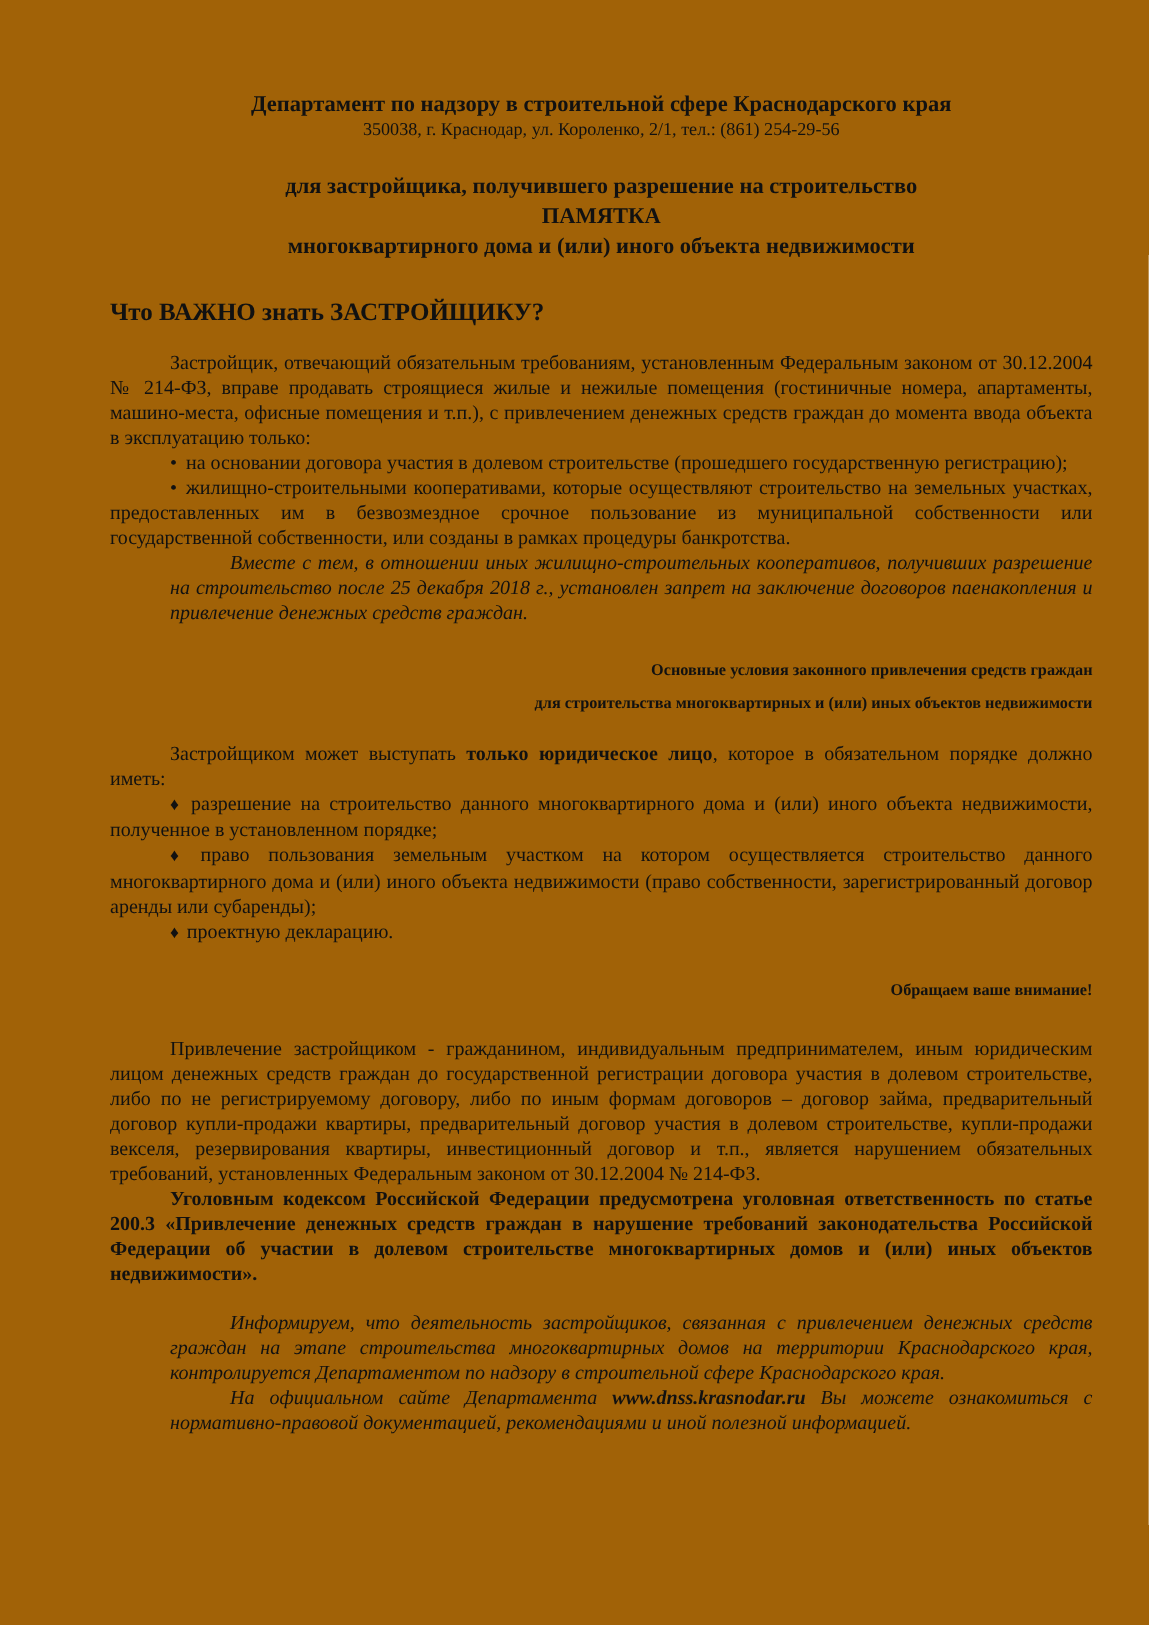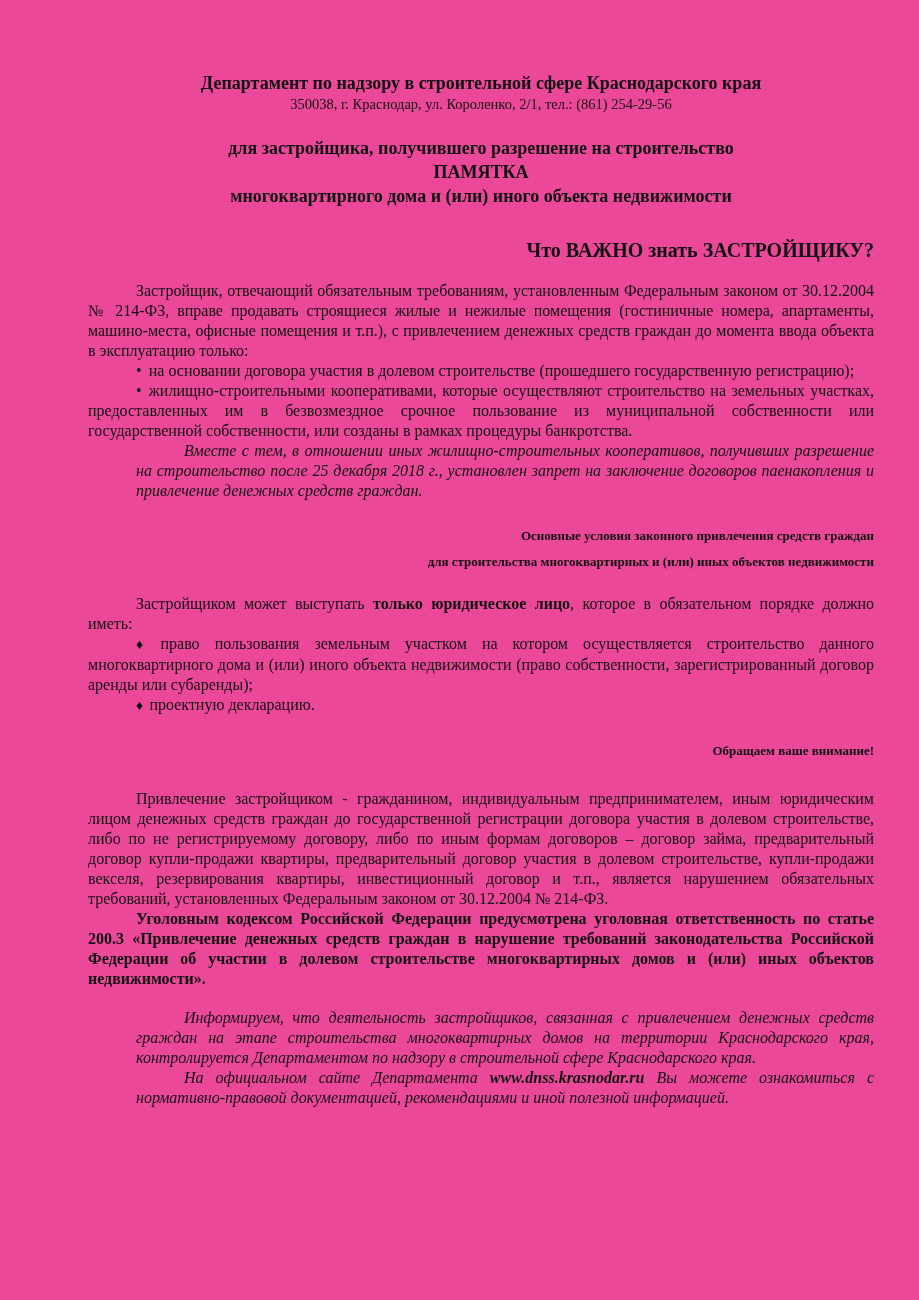--- a/index.html
+++ b/index.html
@@ -12,21 +12,21 @@
     height: 1300px;
     overflow: hidden;
     font-family: "Liberation Serif", "DejaVu Serif", serif;
     color: #111111;
   }
   .page {
     box-sizing: border-box;
     width: 919px;
     height: 1300px;
     padding: 72px 45px 40px 88px;
-    background: #ec4899;
+    background: #a16207;
   }
   .center { text-align: center; }
   .org-name {
     font-size: 18px;
     font-weight: bold;
     line-height: 22px;
   }
   .org-address {
     font-size: 14.5px;
     line-height: 19px;
@@ -37,21 +37,21 @@
     margin-top: 22px;
     font-size: 18px;
     font-weight: bold;
     line-height: 24px;
   }
   .h-big {
     margin-top: 30px;
     font-size: 20px;
     font-weight: bold;
     line-height: 24px;
-    text-align: right;
+    text-align: left;
   }
   .h-sec {
     margin-top: 22px;
     font-size: 13px;
     font-weight: bold;
     line-height: 26px;
     text-align: right;
   }
   .para {
     margin: 0;
@@ -94,20 +94,21 @@
 
   <p class="para italic">Вместе с тем, в отношении иных жилищно-строительных кооперативов, получивших разрешение на строительство после 25 декабря 2018 г., установлен запрет на заключение договоров паенакопления и привлечение денежных средств граждан.</p>
 
   <div class="h-sec">
     <div>Основные условия законного привлечения средств граждан</div>
     <div>для строительства многоквартирных и (или) иных объектов недвижимости</div>
   </div>
 
   <p class="para mt-small"><span>Застройщиком может выступать </span><span class="bold">только юридическое лицо</span><span>, которое в обязательном порядке должно иметь:</span></p>
 
+  <p class="para diamond"><span class="bullet-glyph">♦</span><span>разрешение на строительство данного многоквартирного дома и (или) иного объекта недвижимости, полученное в установленном порядке;</span></p>
   <p class="para diamond"><span class="bullet-glyph">♦</span><span>право пользования земельным участком на котором осуществляется строительство данного многоквартирного дома и (или) иного объекта недвижимости (право собственности, зарегистрированный договор аренды или субаренды);</span></p>
   <p class="para diamond"><span class="bullet-glyph">♦</span><span>проектную декларацию.</span></p>
 
 
   <div class="h-sec">Обращаем ваше внимание!</div>
 
   <p class="para mt-block">Привлечение застройщиком - гражданином, индивидуальным предпринимателем, иным юридическим лицом денежных средств граждан до государственной регистрации договора участия в долевом строительстве, либо по не регистрируемому договору, либо по иным формам договоров – договор займа, предварительный договор купли-продажи квартиры, предварительный договор участия в долевом строительстве, купли-продажи векселя, резервирования квартиры, инвестиционный договор и т.п., является нарушением обязательных требований, установленных Федеральным законом от 30.12.2004 № 214-ФЗ.</p>
 
   <p class="para bold">Уголовным кодексом Российской Федерации предусмотрена уголовная ответственность по статье 200.3 «Привлечение денежных средств граждан в нарушение требований законодательства Российской Федерации об участии в долевом строительстве многоквартирных домов и (или) иных объектов недвижимости».</p>
 

